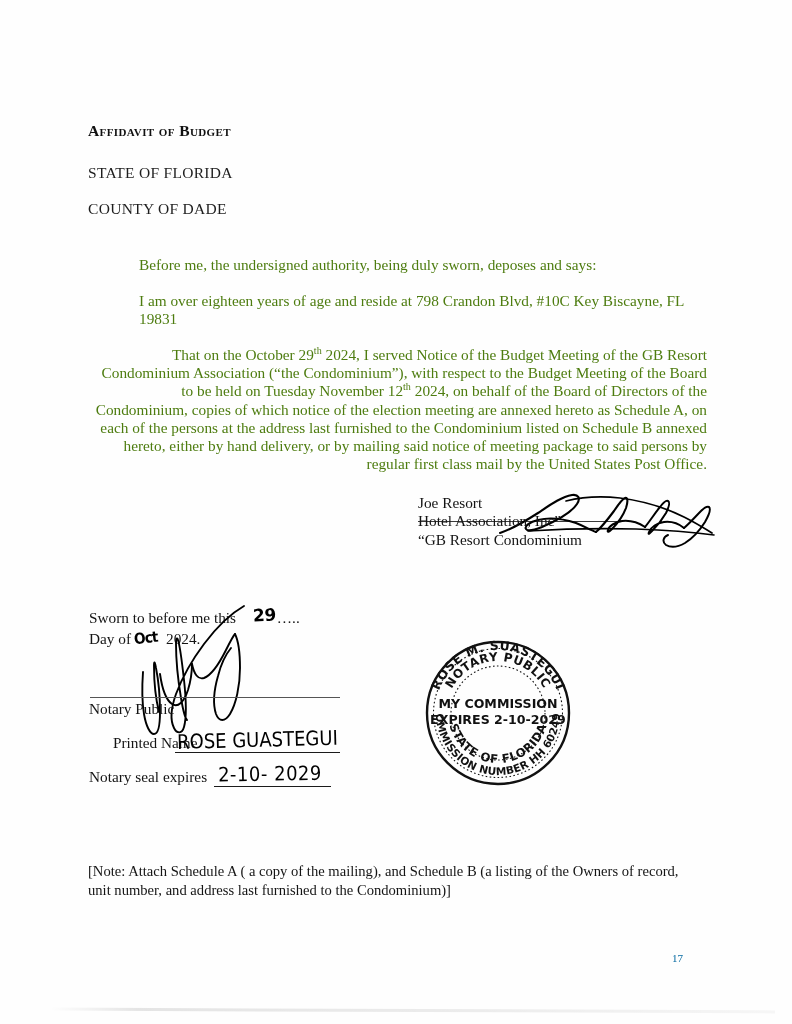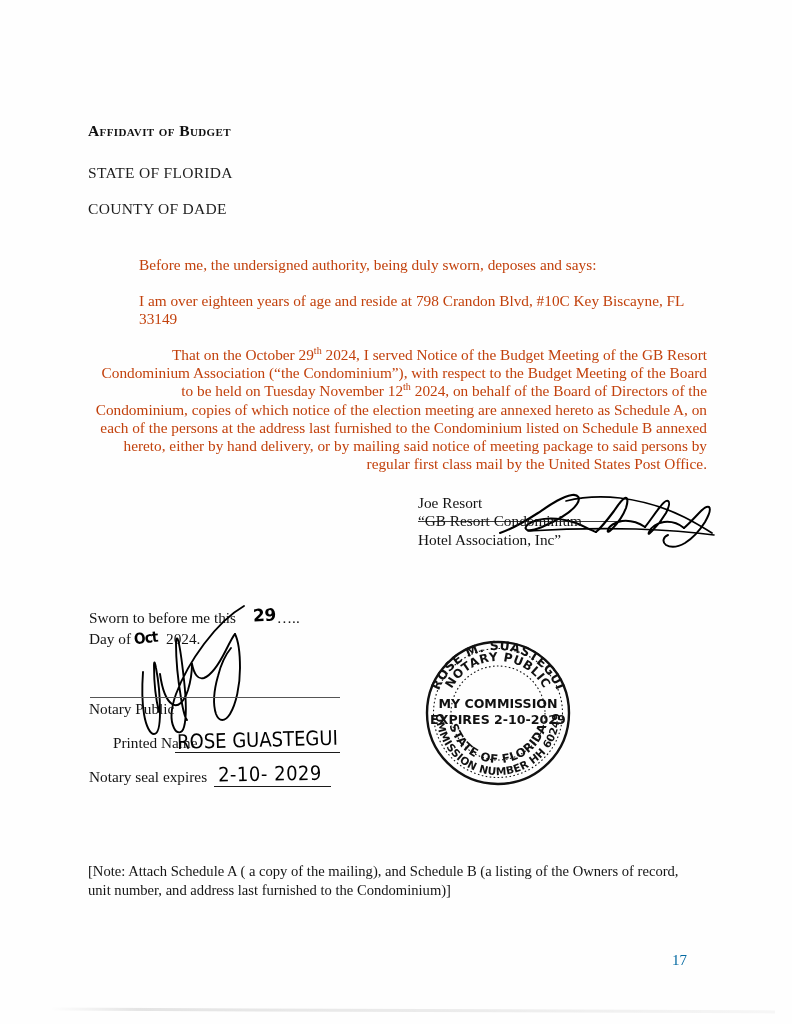--- a/index.html
+++ b/index.html
@@ -44,21 +44,21 @@
     white-space: nowrap;
   }
   #state-line  { top: 164px; }
   #county-line { top: 200px; }
 
   
   .para {
     position: absolute;
     font-size: 15.3px;
     line-height: 18.2px;
-    color: #c2410c;
+    color: #4d7c0f;
     text-align: left;
   }
   #para-before {
     left: 139px;
     top: 256px;
     width: 575px;
   }
   #para-reside {
     left: 139px;
     top: 292px;
@@ -215,21 +215,21 @@
     top: 862px;
     width: 600px;
     font-size: 14.6px;
     line-height: 19px;
     color: #141414;
   }
   #page-number {
     position: absolute;
     left: 672px;
     top: 952px;
-    font-size: 15px;
+    font-size: 11px;
     color: #0369a1;
   }
   #scan-edge {
     position: absolute;
     left: 50px;
     top: 1009px;
     width: 725px;
     height: 3px;
     background: linear-gradient(90deg, rgba(0,0,0,0.0) 0%, rgba(0,0,0,0.10) 12%, rgba(0,0,0,0.07) 60%, rgba(0,0,0,0.03) 100%);
     transform: rotate(0.22deg);
@@ -238,38 +238,38 @@
 </head>
 <body>
 
 <div class="page">
 
   <div class="doc-title">Affidavit of Budget</div>
   <div class="caption-line" id="state-line">STATE OF FLORIDA</div>
   <div class="caption-line" id="county-line">COUNTY OF DADE</div>
 
   <div class="para" id="para-before">Before me, the undersigned authority, being duly sworn, deposes and says:</div>
-  <div class="para" id="para-reside">I am over eighteen years of age and reside at 798 Crandon Blvd, #10C Key Biscayne, FL 33149</div>
+  <div class="para" id="para-reside">I am over eighteen years of age and reside at 798 Crandon Blvd, #10C Key Biscayne, FL 19831</div>
   <div class="para" id="para-main"><span>That on the  October 29</span><sup>th</sup><span> 2024, I served Notice of the Budget Meeting of the GB Resort Condominium Association (“the Condominium”), with respect to the Budget Meeting of the Board to be held on Tuesday November 12</span><sup>th</sup><span> 2024, on behalf of the Board of Directors of the Condominium, copies of which notice of the election meeting are annexed hereto as Schedule A, on each of the persons at the address last furnished to the Condominium listed on Schedule B annexed hereto, either by hand delivery, or by mailing said notice of meeting package to said persons by regular first class mail by the United States Post Office.</span></div>
 
   <div id="sig-rule"></div>
   <svg id="affiant-sig-svg" viewBox="0 0 222 62" aria-hidden="true">
     <g fill="none" stroke="#000" stroke-linecap="round" stroke-linejoin="round">
       <path d="M2 44 C14 40 26 33 40 24 C52 16 63 8 74 6 C80 5 83 9 79 15 C73 24 58 32 44 38 C36 41 30 43 28 40 C26 37 32 33 40 31 C52 28 66 30 78 34 C86 37 92 41 98 43" stroke-width="2.1"></path>
       <path d="M98 43 C104 38 110 30 116 22 C120 16 124 10 127 9 C130 8 130 13 128 19 C125 27 119 35 114 40 C111 43 109 44 110 41 C111 37 117 33 124 32 C133 31 141 34 147 38" stroke-width="2.1"></path>
       <path d="M147 38 C152 32 157 24 162 18 C165 14 168 11 170 12 C172 13 171 18 168 24 C164 31 158 38 154 42 C151 45 150 46 151 43 C153 38 159 34 166 33 C174 32 181 35 186 39" stroke-width="2"></path>
       <path d="M186 39 C192 34 198 27 203 22 C206 19 209 17 211 18 C213 20 211 26 207 33 C202 41 195 49 187 54 C180 58 173 59 168 56 C164 53 165 48 170 46" stroke-width="2"></path>
       <path d="M68 12 C84 8 104 7 122 9 C146 12 168 19 186 28 C196 33 206 39 214 44" stroke-width="1.7"></path>
       <path d="M30 42 C62 40 100 39 138 40 C168 41 194 43 216 46" stroke-width="1.6"></path>
     </g>
   </svg>
   <div class="sig-name-lines" id="sig-block">
     <div>Joe Resort</div>
+    <div>Hotel Association, Inc”</div>
     <div>“GB Resort Condominium</div>
-    <div>Hotel Association, Inc”</div>
   </div>
 
   <div class="notary-text" id="sworn-line"><span>Sworn to before me this</span><span style="letter-spacing:2px;">&nbsp;&nbsp;&nbsp;&nbsp;&nbsp;&nbsp;&nbsp;</span><span>…..</span></div>
   <div class="notary-text" id="day-line"><span>Day of</span><span style="letter-spacing:2px;">&nbsp;&nbsp;&nbsp;&nbsp;&nbsp;&nbsp;</span><span>2024.</span></div>
 
   <div class="hand" id="hand-day-number">29</div>
   <div class="hand" id="hand-month">Oct</div>
 
   <svg id="notary-sig-svg" viewBox="0 0 180 145" aria-hidden="true">
     <g fill="none" stroke="#000" stroke-linecap="round" stroke-linejoin="round" stroke-width="1.9">

